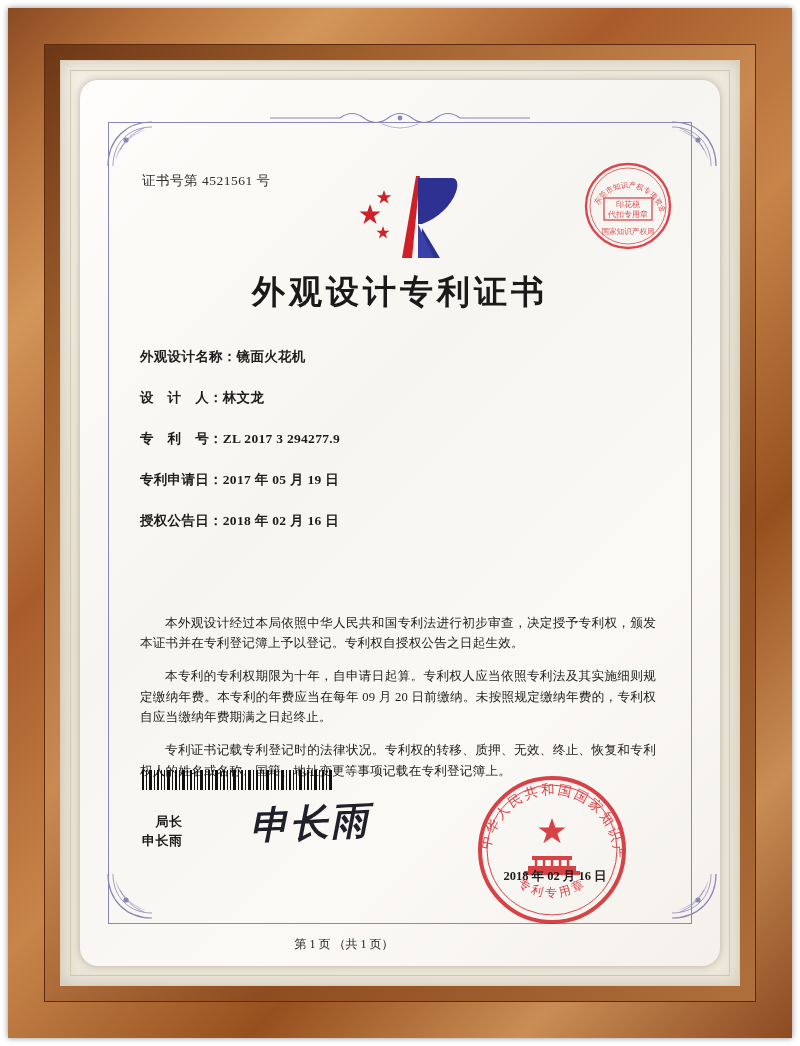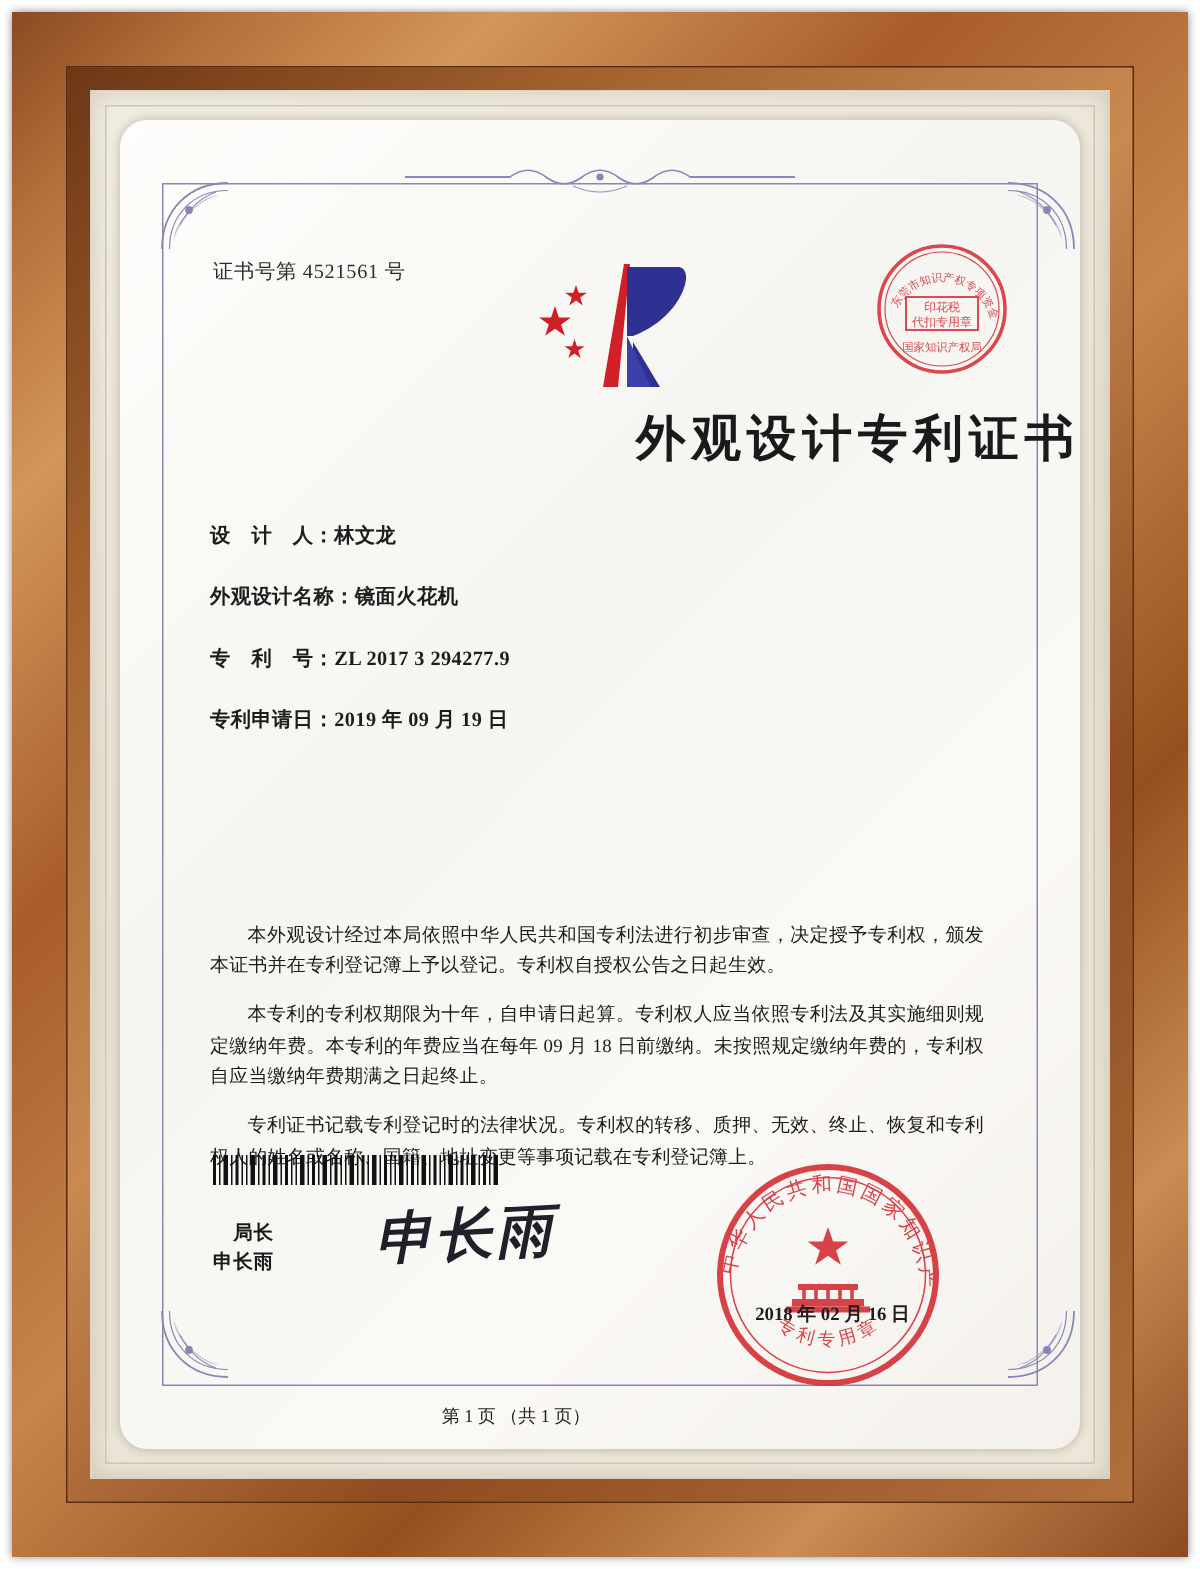--- a/index.html
+++ b/index.html
@@ -105,21 +105,21 @@
   .red-seal-top {
     position: absolute;
     left: 500px; top: 78px;
     width: 96px; height: 96px;
   }
 
   .title {
     position: absolute;
     left: 0; top: 190px;
     width: 640px;
-    text-align: right;
+    text-align: center;
     font-size: 33px;
     font-weight: bold;
     letter-spacing: 4px;
     color: #1a1a1a;
     font-family: "Liberation Serif", serif;
   }
 
   .field-list {
     position: absolute;
     left: 60px; top: 268px;
@@ -305,36 +305,39 @@
           <text x="48" y="59" font-size="8" fill="#d2232a" text-anchor="middle" font-family="'Liberation Serif',serif">代扣专用章</text>
           <text x="48" y="76" font-size="7.6" fill="#d2232a" text-anchor="middle" font-family="'Liberation Serif',serif">国家知识产权局</text>
         </g>
       </svg>
     </div>
 
     <div class="title">外观设计专利证书</div>
 
     <div class="field-list">
       <div class="field-row">
-        <span class="field-label">设　计　人：</span><span class="field-value">林文龙</span>
+        <span class="field-label">外观设计名称：</span><span class="field-value">镜面火花机</span>
       </div>
       <div class="field-row">
-        <span class="field-label">外观设计名称：</span><span class="field-value">镜面火花机</span>
+        <span class="field-label">设　计　人：</span><span class="field-value">林文龙</span>
       </div>
       <div class="field-row">
         <span class="field-label">专　利　号：</span><span class="field-value">ZL 2017 3 294277.9</span>
       </div>
       <div class="field-row">
-        <span class="field-label">专利申请日：</span><span class="field-value">2019 年 09 月 19 日</span>
+        <span class="field-label">专利申请日：</span><span class="field-value">2017 年 05 月 19 日</span>
+      </div>
+      <div class="field-row">
+        <span class="field-label">授权公告日：</span><span class="field-value">2018 年 02 月 16 日</span>
       </div>
     </div>
 
     <div class="body-paras">
       <p class="para">本外观设计经过本局依照中华人民共和国专利法进行初步审查，决定授予专利权，颁发本证书并在专利登记簿上予以登记。专利权自授权公告之日起生效。</p>
-      <p class="para">本专利的专利权期限为十年，自申请日起算。专利权人应当依照专利法及其实施细则规定缴纳年费。本专利的年费应当在每年 09 月 18 日前缴纳。未按照规定缴纳年费的，专利权自应当缴纳年费期满之日起终止。</p>
+      <p class="para">本专利的专利权期限为十年，自申请日起算。专利权人应当依照专利法及其实施细则规定缴纳年费。本专利的年费应当在每年 09 月 20 日前缴纳。未按照规定缴纳年费的，专利权自应当缴纳年费期满之日起终止。</p>
       <p class="para">专利证书记载专利登记时的法律状况。专利权的转移、质押、无效、终止、恢复和专利权人的姓名或名称、国籍、地址变更等事项记载在专利登记簿上。</p>
     </div>
 
     <div class="barcode">
       <svg width="192" height="20" viewBox="0 0 192 20" preserveAspectRatio="none">
         <g fill="#111">
           <rect x="0" y="0" width="2" height="20"></rect>
             <rect x="4" y="0" width="1" height="20"></rect>
           <rect x="7" y="0" width="3" height="20"></rect>
             <rect x="12" y="0" width="1" height="20"></rect>

